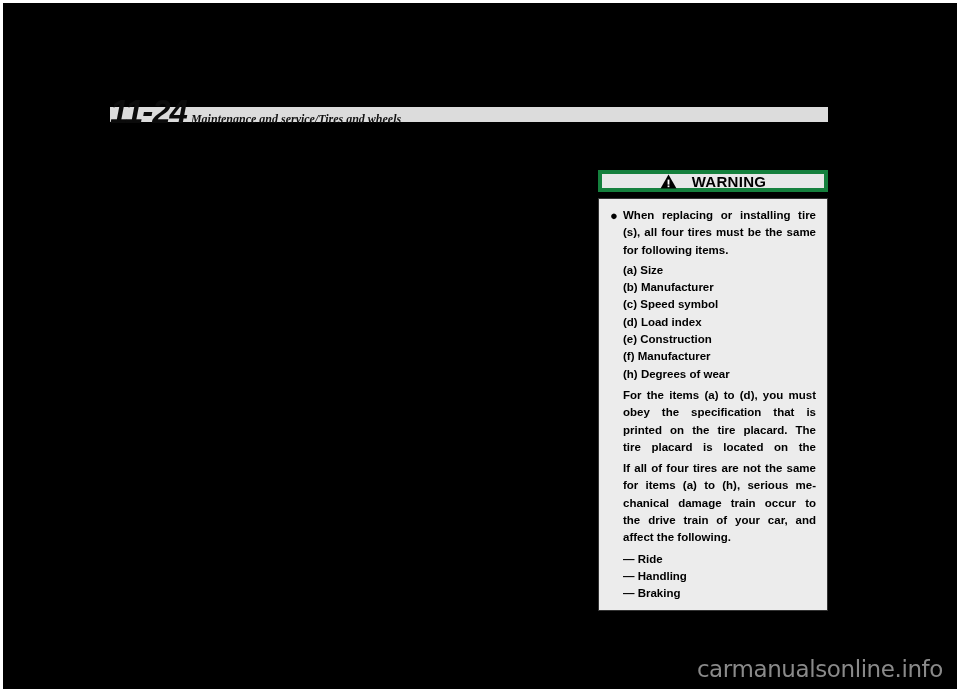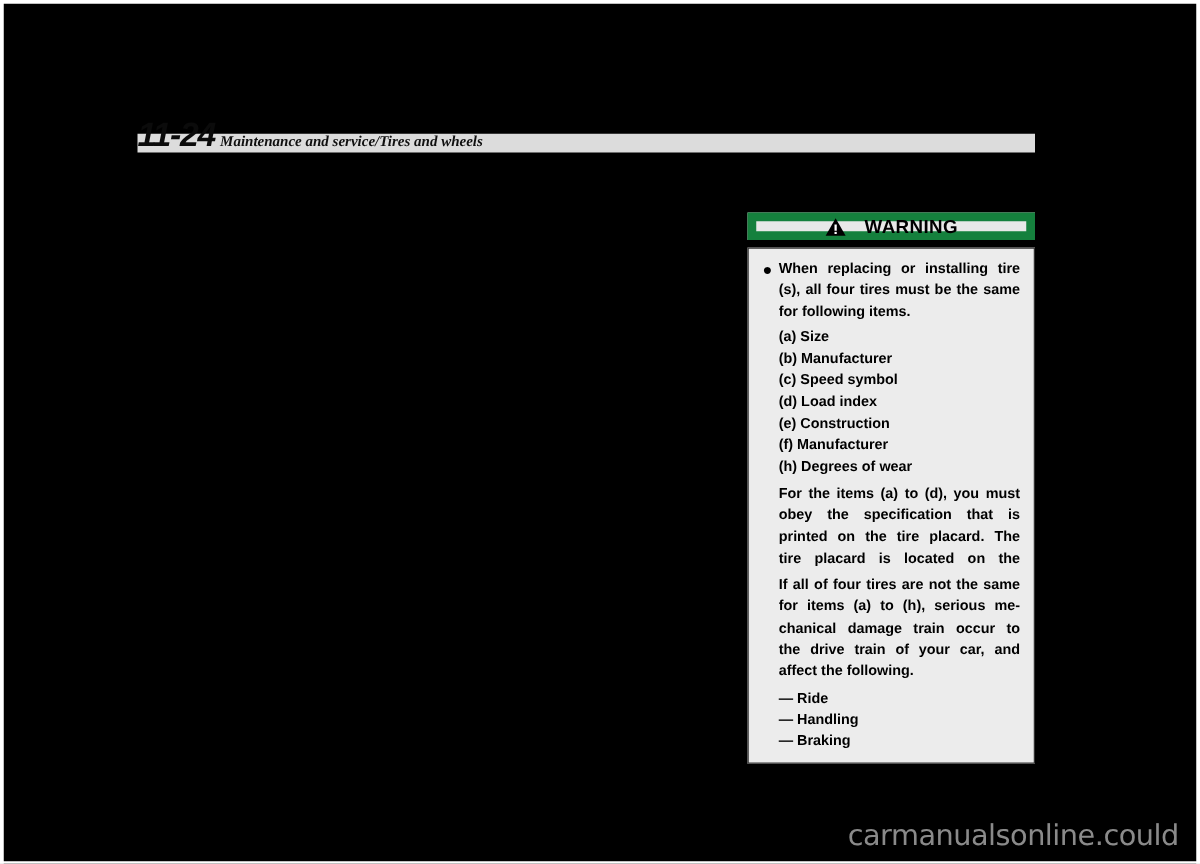--- a/index.html
+++ b/index.html
@@ -46,21 +46,21 @@
   }
   #header-inner {
     position: absolute;
     left: 0;
     top: -12px;
     white-space: nowrap;
     line-height: 1;
   }
   #page-number {
     font-family: "Liberation Sans", sans-serif;
-    font-size: 27px;
+    font-size: 33px;
     font-weight: bold;
     font-style: italic;
     color: #0b0b0b;
     letter-spacing: -1px;
     vertical-align: baseline;
   }
   #header-title {
     font-family: "Liberation Serif", serif;
     font-size: 12px;
     font-weight: bold;
@@ -75,21 +75,21 @@
     position: absolute;
     left: 598px;
     top: 170px;
     width: 230px;
   }
 
   #warning-header {
     position: relative;
     height: 22px;
     background: #e8e8e8;
-    border: 7px solid #15803d;
+    border: 4px solid #15803d;
     box-sizing: border-box;
     display: flex;
     align-items: center;
     justify-content: center;
     gap: 15px;
   }
   #warning-header-shadow {
     position: absolute;
     left: 3px;
     top: 22px;
@@ -263,15 +263,15 @@
 
       <div class="dashlist w-text">
         <div class="item">— Ride</div>
         <div class="item">— Handling</div>
         <div class="item">— Braking</div>
       </div>
 
     </div>
   </div>
 
-  <div id="watermark">carmanualsonline.could</div>
+  <div id="watermark">carmanualsonline.info</div>
 
 </div>
 
 </body></html>

